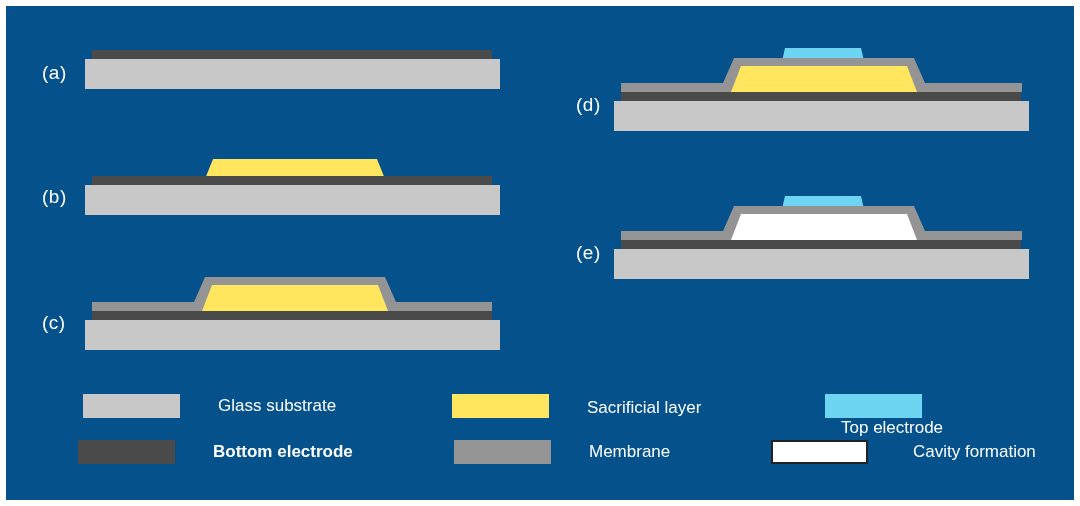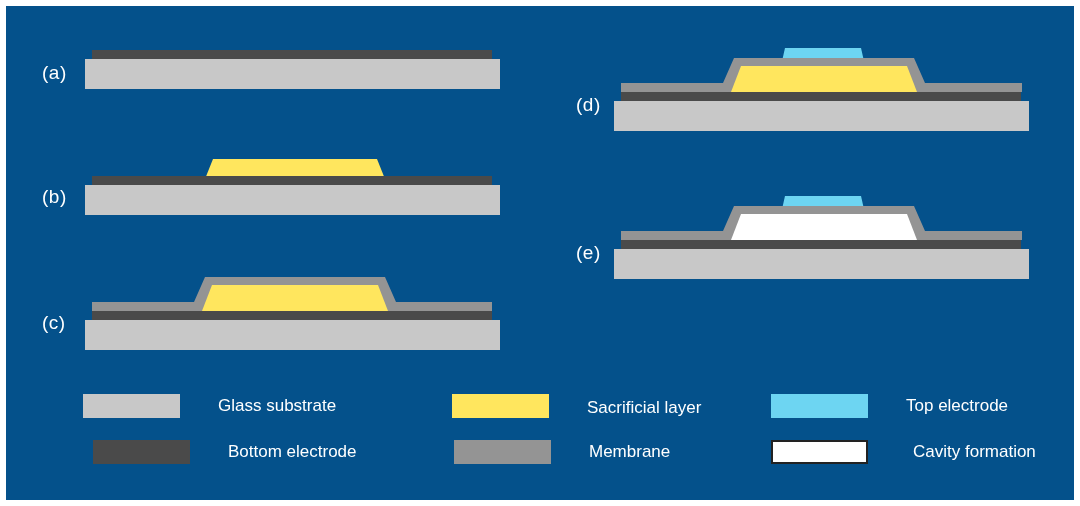--- a/index.html
+++ b/index.html
@@ -106,36 +106,36 @@
       </svg>
     </div>
 
     <div class="legend">
 
       <div class="legend-item" style="left:77px; top:388px;">
         <div class="legend-swatch" style="background:#c8c8c8;"></div>
         <div class="legend-label">Glass substrate</div>
       </div>
 
-      <div class="legend-item" style="left:87px; top:434px;">
+      <div class="legend-item" style="left:72px; top:434px;font-weight:bold;">
         <div class="legend-swatch" style="background:#4a4a4a;"></div>
         <div class="legend-label">Bottom electrode</div>
       </div>
 
       <div class="legend-item" style="left:446px; top:388px;align-items:flex-end;">
         <div class="legend-swatch" style="background:#ffe65e;"></div>
         <div class="legend-label">Sacrificial layer</div>
       </div>
 
       <div class="legend-item" style="left:422px; top:434px;padding-left:26px;">
         <div class="legend-swatch" style="background:#949494;"></div>
         <div class="legend-label">Membrane</div>
       </div>
 
-      <div class="legend-item" style="left:765px; top:388px;">
+      <div class="legend-item" style="left:797px; top:388px;flex-direction:column;">
         <div class="legend-swatch" style="background:#6dd5f2;"></div>
         <div class="legend-label">Top electrode</div>
       </div>
 
       <div class="legend-item" style="left:765px; top:434px;gap:7px;">
         <div class="legend-swatch" style="background:#ffffff; border:2px solid #222222;"></div>
         <div class="legend-label">Cavity formation</div>
       </div>
 
     </div>

